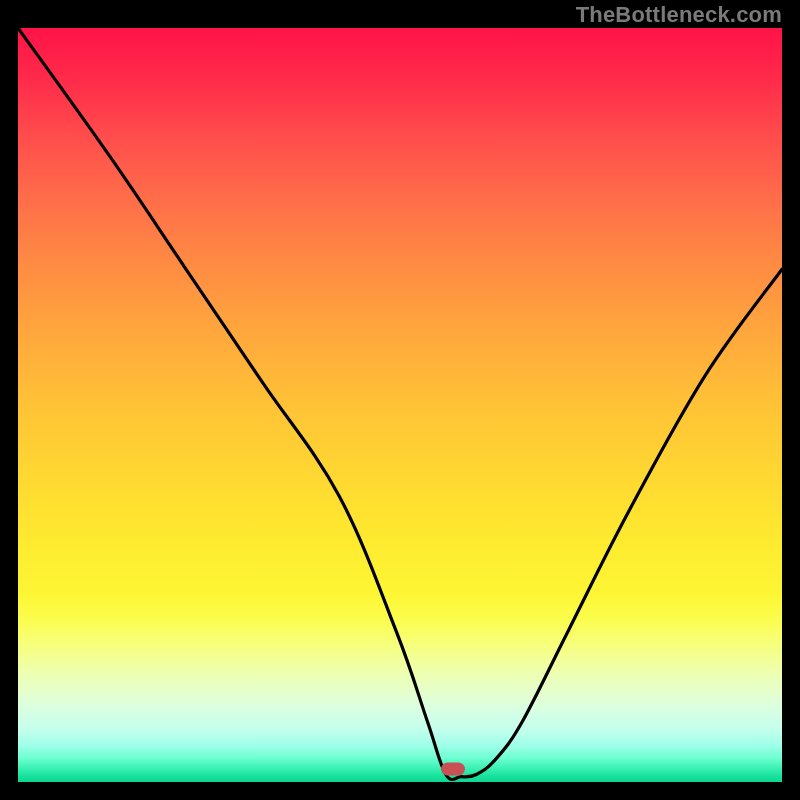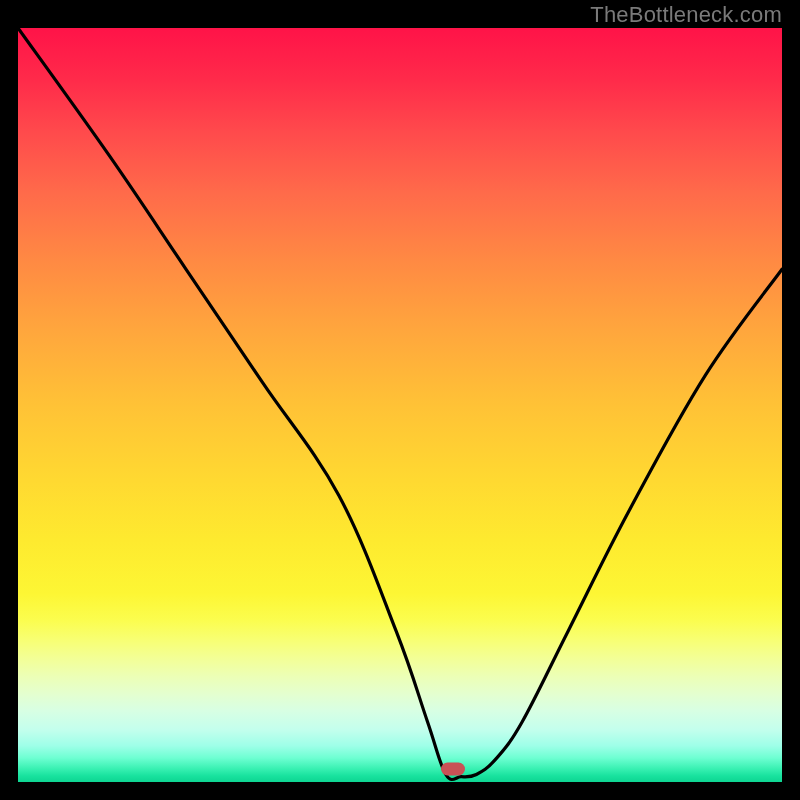--- a/index.html
+++ b/index.html
@@ -17,21 +17,21 @@
     width: 800px;
     height: 800px;
     background: #000;
   }
   .attribution {
     position: absolute;
     top: 2px;
     right: 18px;
     font-family: Arial, Helvetica, sans-serif;
     font-size: 22px;
-    font-weight: normal;
+    font-weight: bold;
     color: #7a7a7a;
     letter-spacing: 0.2px;
     z-index: 3;
   }
   .plot {
     position: absolute;
     left: 18px;
     top: 28px;
     width: 764px;
     height: 754px;

